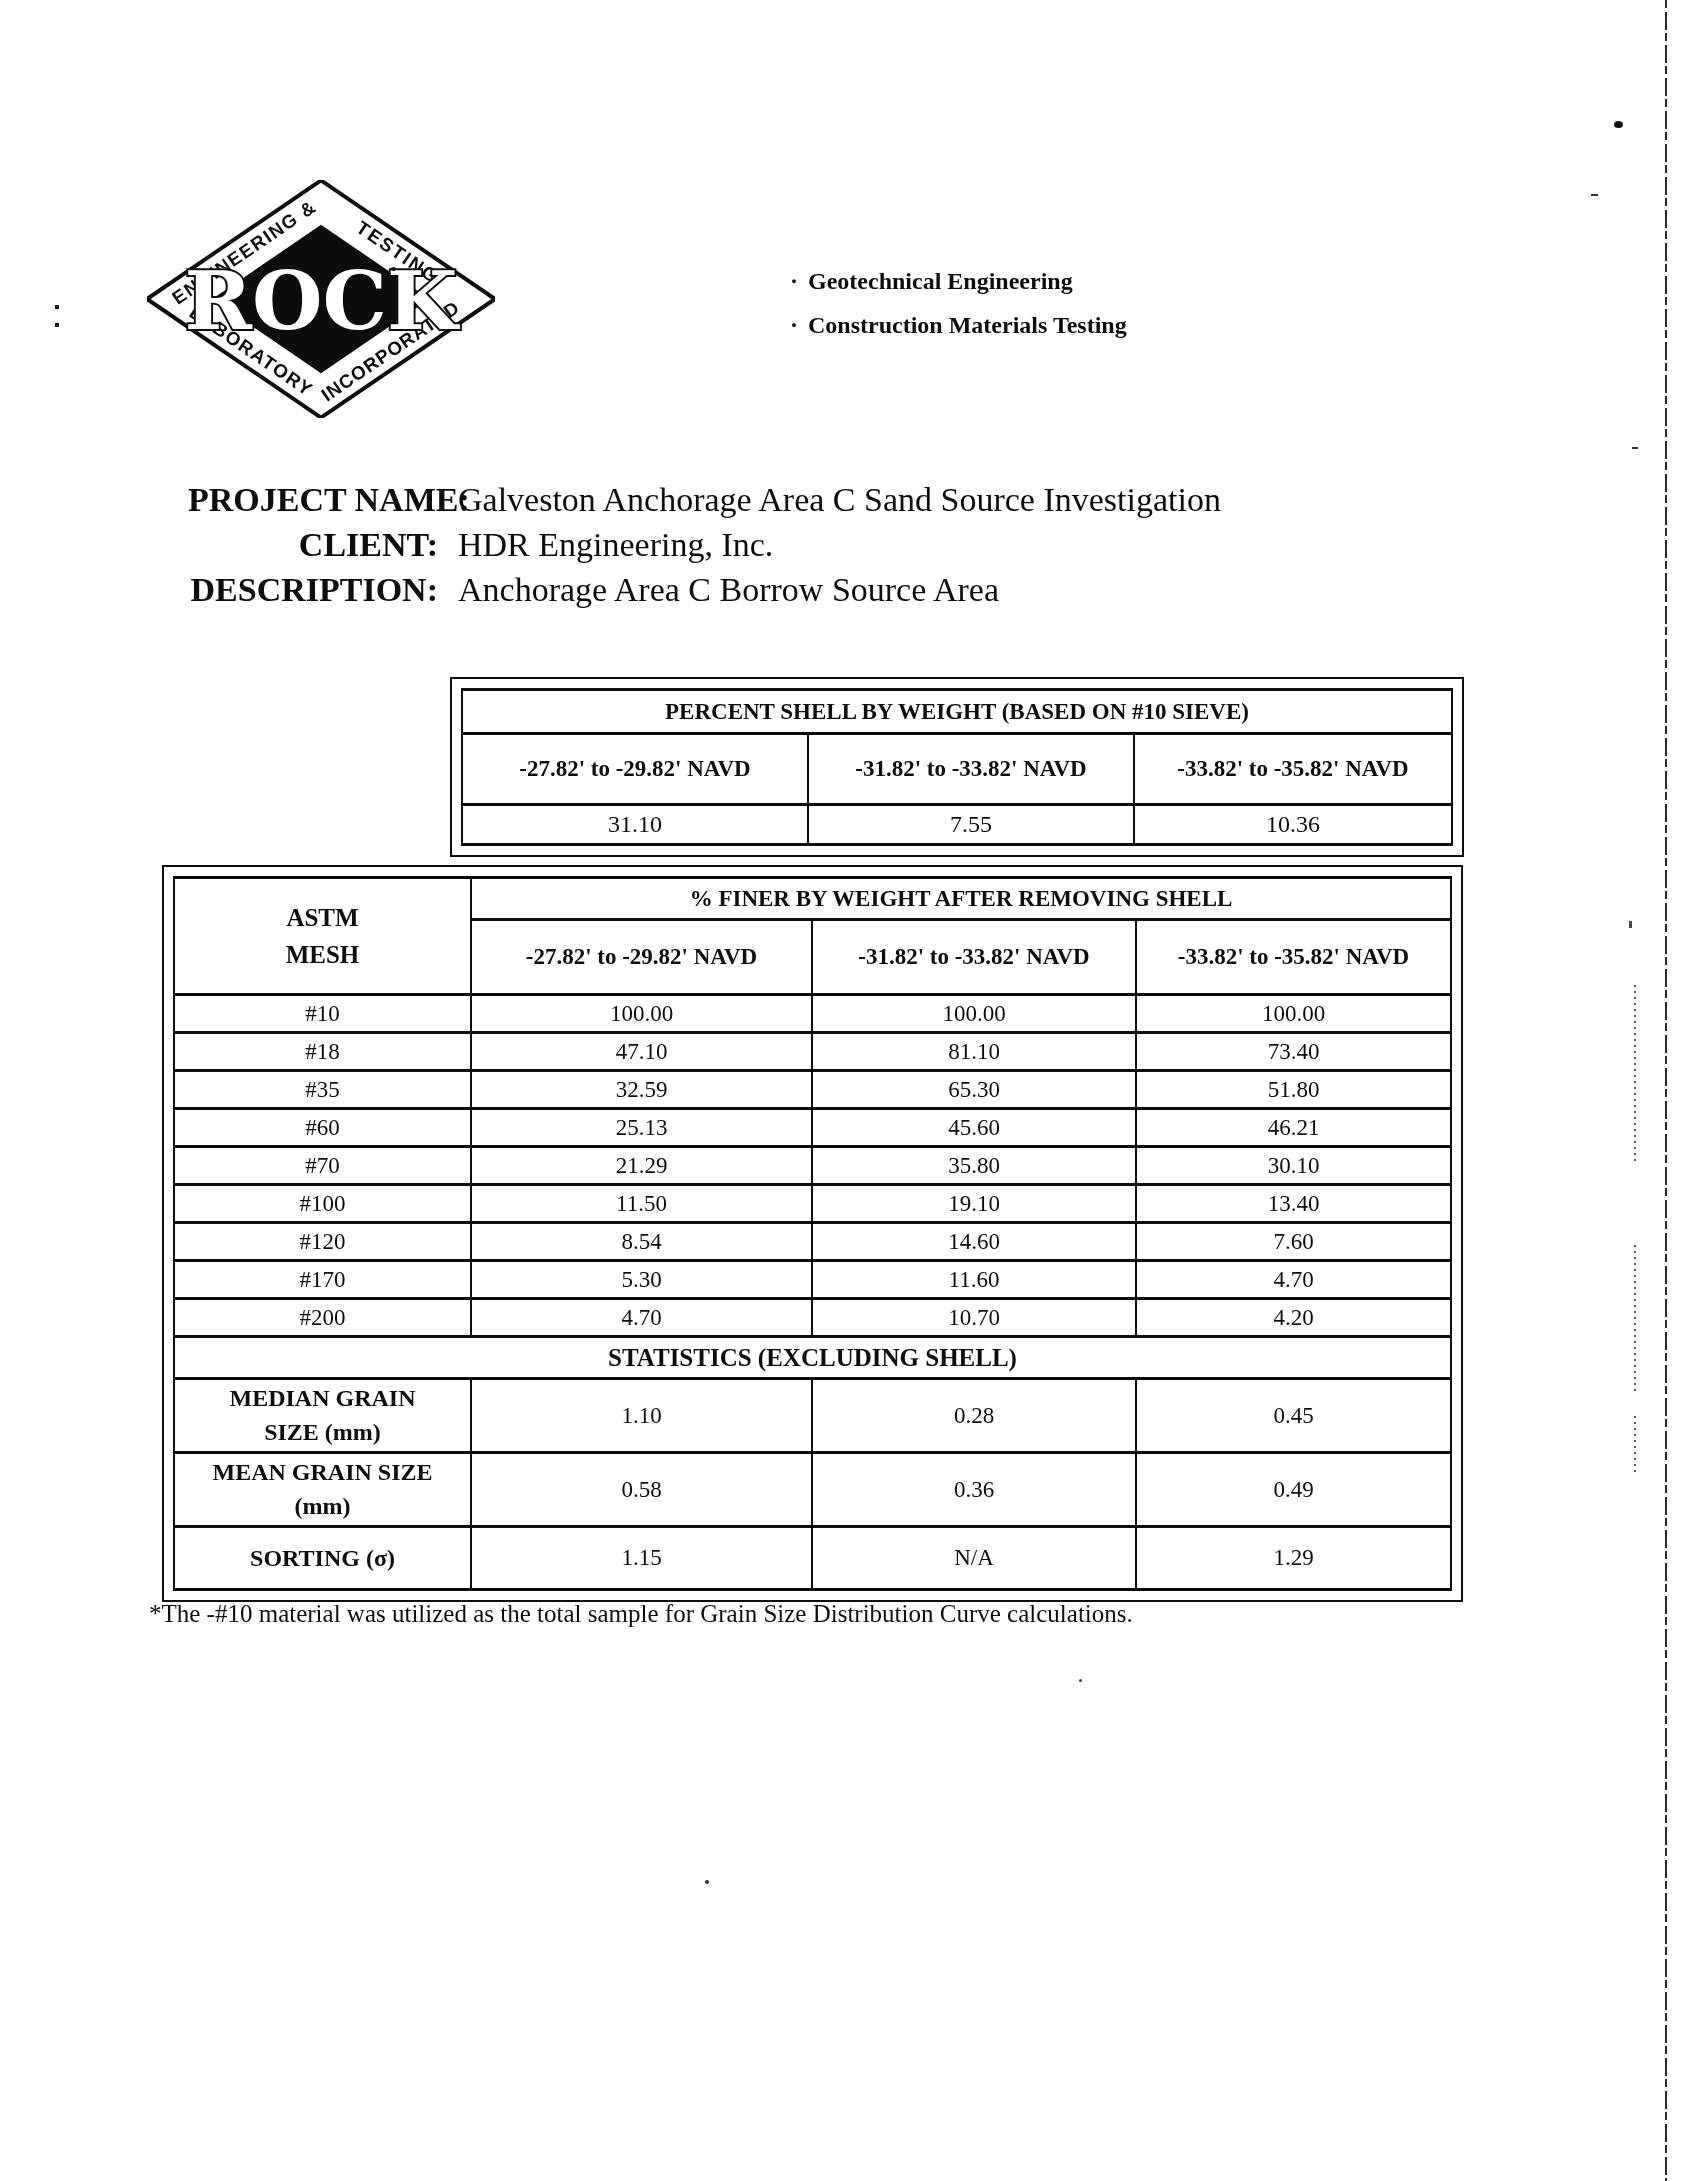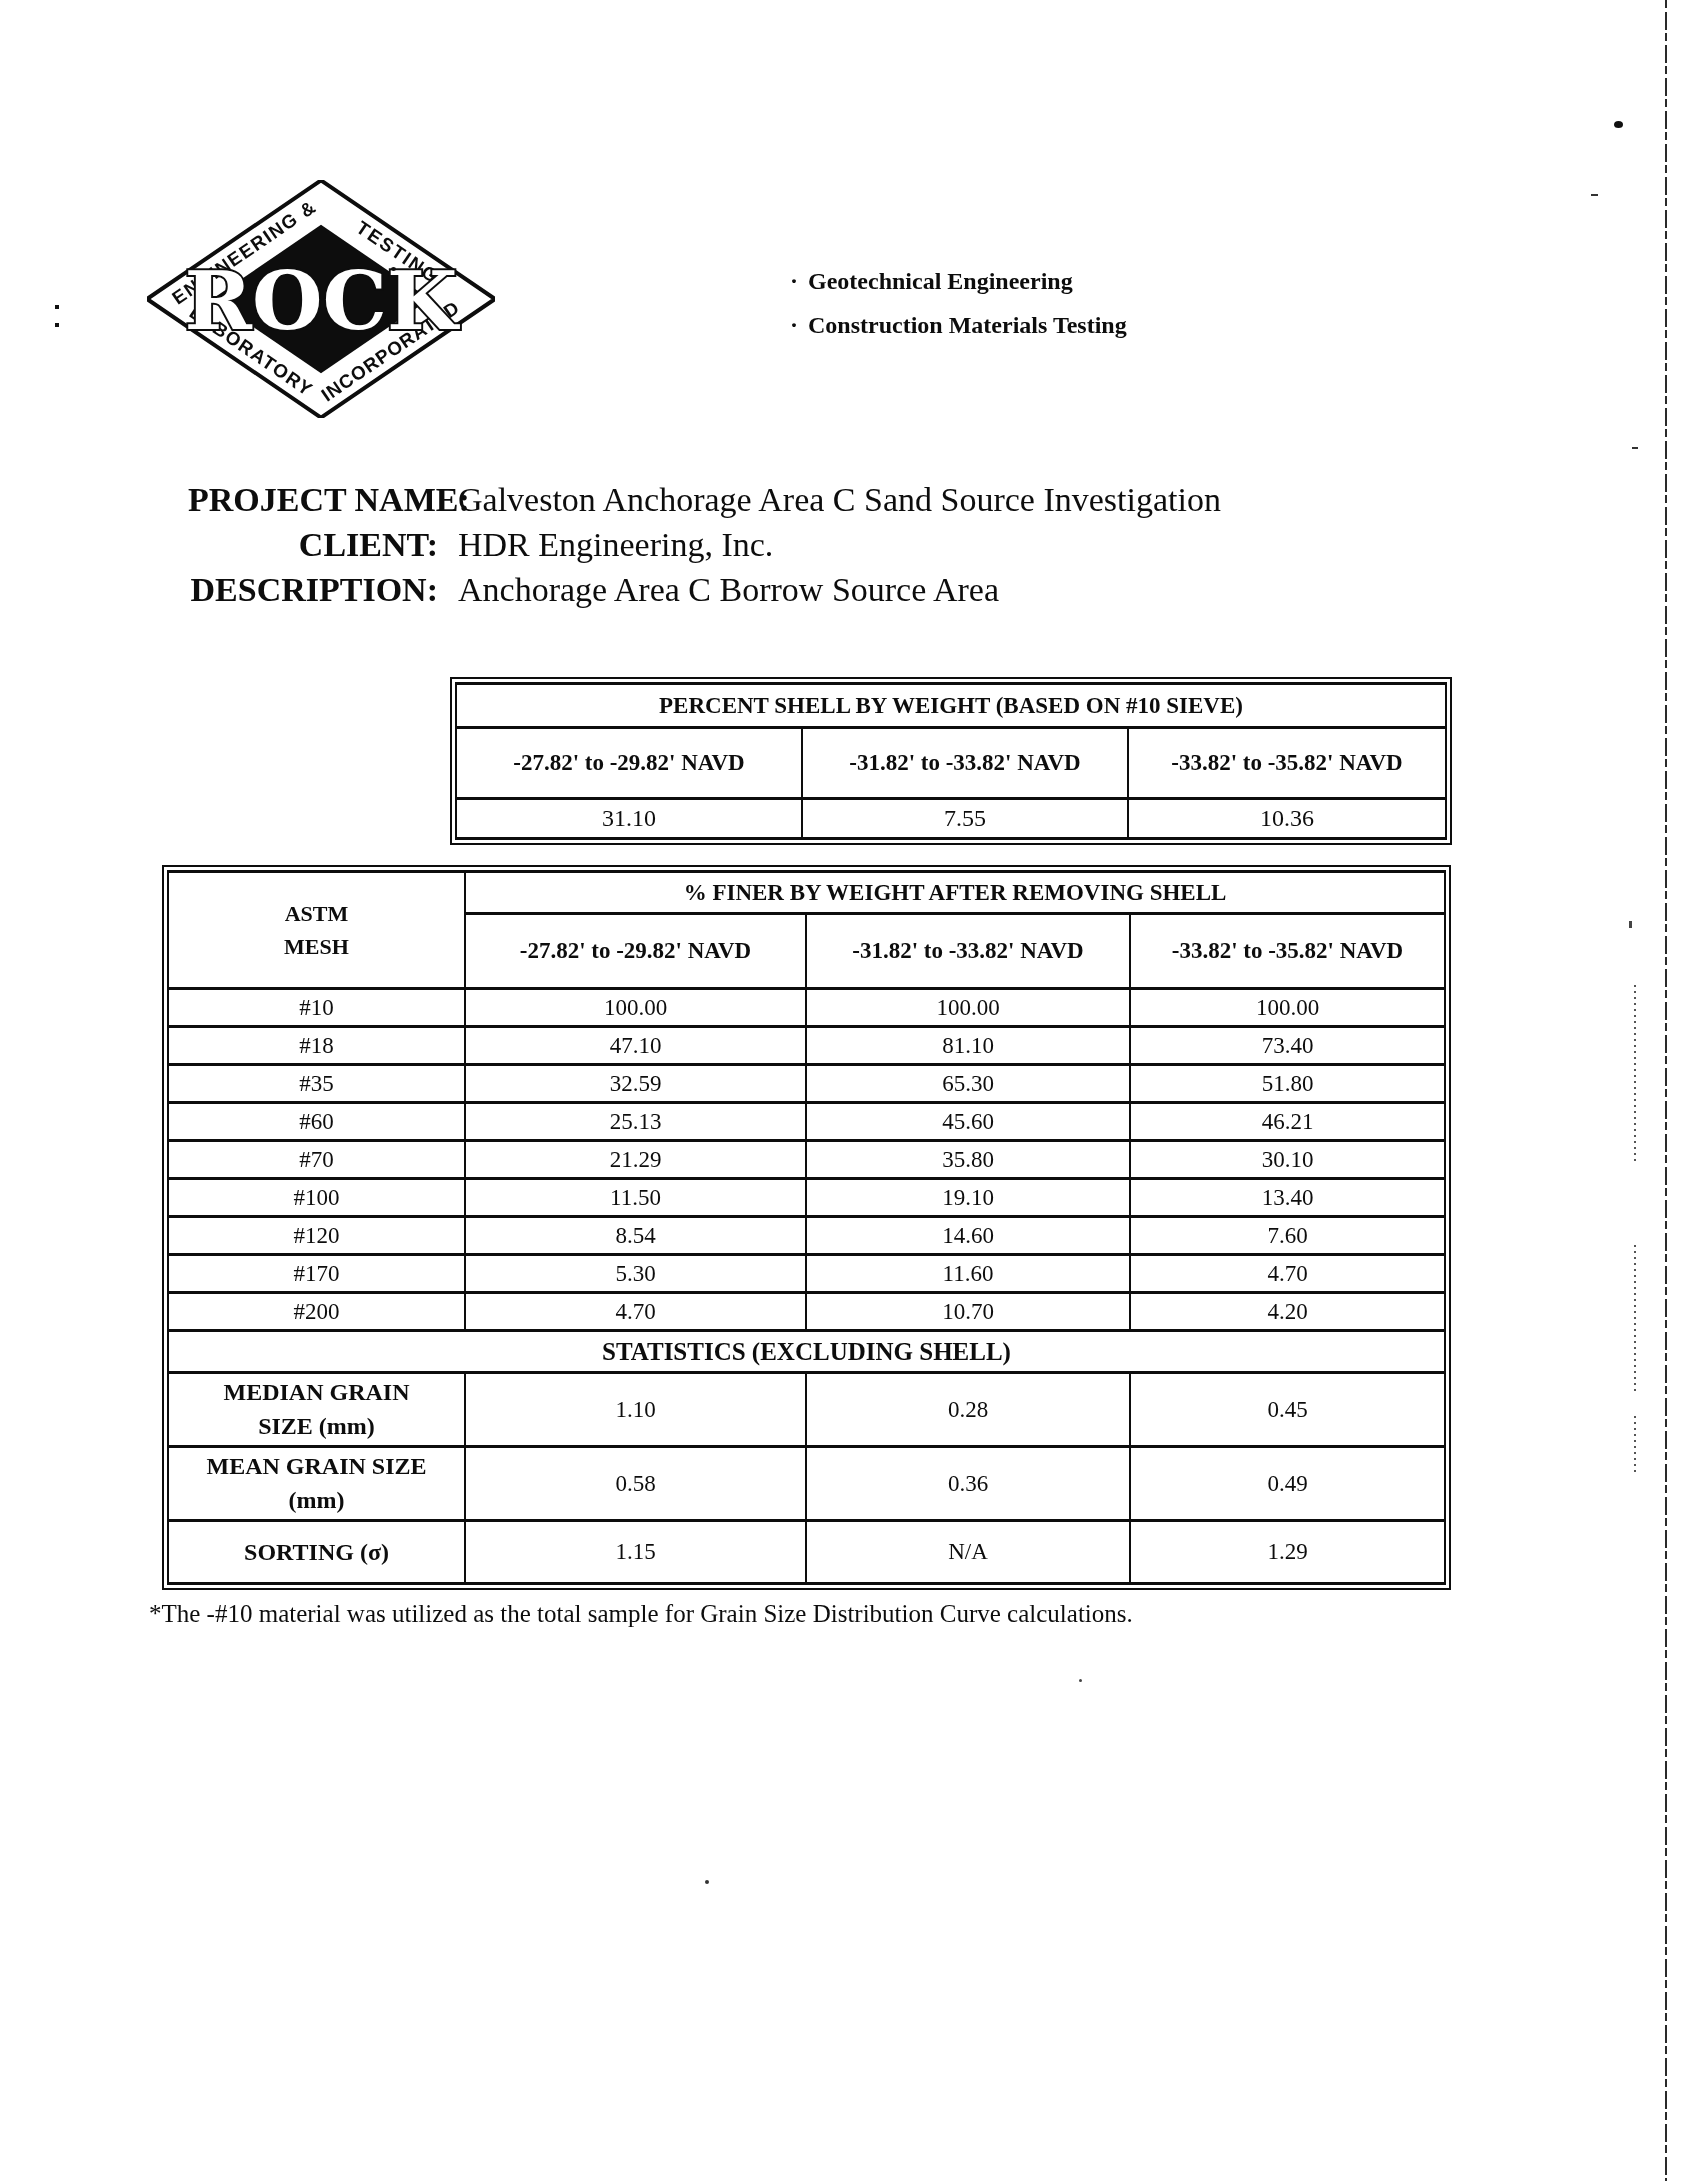--- a/index.html
+++ b/index.html
@@ -12,36 +12,36 @@
   .logo { position: absolute; left: 147px; top: 180px; }
   .services { position: absolute; left: 790px; top: 259px; font-weight: bold; font-size: 24px; line-height: 44px; }
   .service-line span { display: inline; }
   .svc-bullet { margin-right: 10px; }
 
   .project-info { position: absolute; left: 188px; top: 477px; font-size: 34px; }
   .pi-row { display: flex; line-height: 45px; }
   .pi-label { width: 250px; text-align: right; font-weight: bold; white-space: nowrap; }
   .pi-value { margin-left: 20px; white-space: nowrap; }
 
-  .tbl-wrap { position: absolute; border: 2px solid #0d0d0d; padding: 3px; background: #fff; }
+  .tbl-wrap { position: absolute; border: 2px solid #0d0d0d; padding: 9px; background: #fff; }
   .tbl-wrap table { border-collapse: collapse; table-layout: fixed; }
   .tbl-wrap td { border: solid #0d0d0d; border-width: 3px 2px; text-align: center; vertical-align: middle; font-size: 23px; padding: 2px 4px; }
 
   .shell-pos { left: 450px; top: 677px; }
   .shell-pos table { width: 991px; }
   .finer-pos { left: 162px; top: 865px; }
   .finer-pos table { width: 1276px; }
 
   .title-cell { font-weight: bold; font-size: 25px; height: 44px; }
   .hdr-cell { font-weight: bold; font-size: 24px; line-height: 1.45; }
   .t1-hdr td { height: 71px; }
   .t1-val td { height: 40px; font-weight: normal; font-size: 24px; margin-top: 29px; }
   .t2-span td { height: 42px; }
   .t2-hdr td { height: 75px; }
-  .corner-cell .wrap-corner { max-width: 99px; margin: 0 auto; font-weight: bold; font-size: 22px; line-height: 1.5; }
+  .corner-cell .wrap-corner { max-width: 99px; margin: 0 auto; font-weight: bold; font-size: 25px; line-height: 1.5; }
   .wrap-narrow { max-width: 243px; margin: 0 auto; }
   .data-row td { height: 38px; }
   .stats-hdr td { font-weight: bold; font-size: 25px; height: 42px; }
   .stat-label-div { margin: 0 auto; font-weight: bold; font-size: 24px; line-height: 1.4; }
   .w205 { max-width: 203px; }
   .w235 { max-width: 233px; }
   .sr1 td { height: 59px; }
   .sr2 td { height: 65px; }
   .sr3 td { height: 63px; }
 

